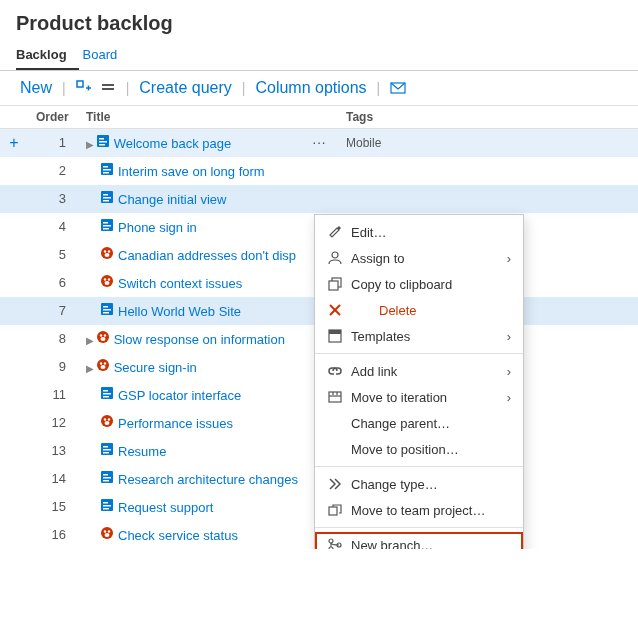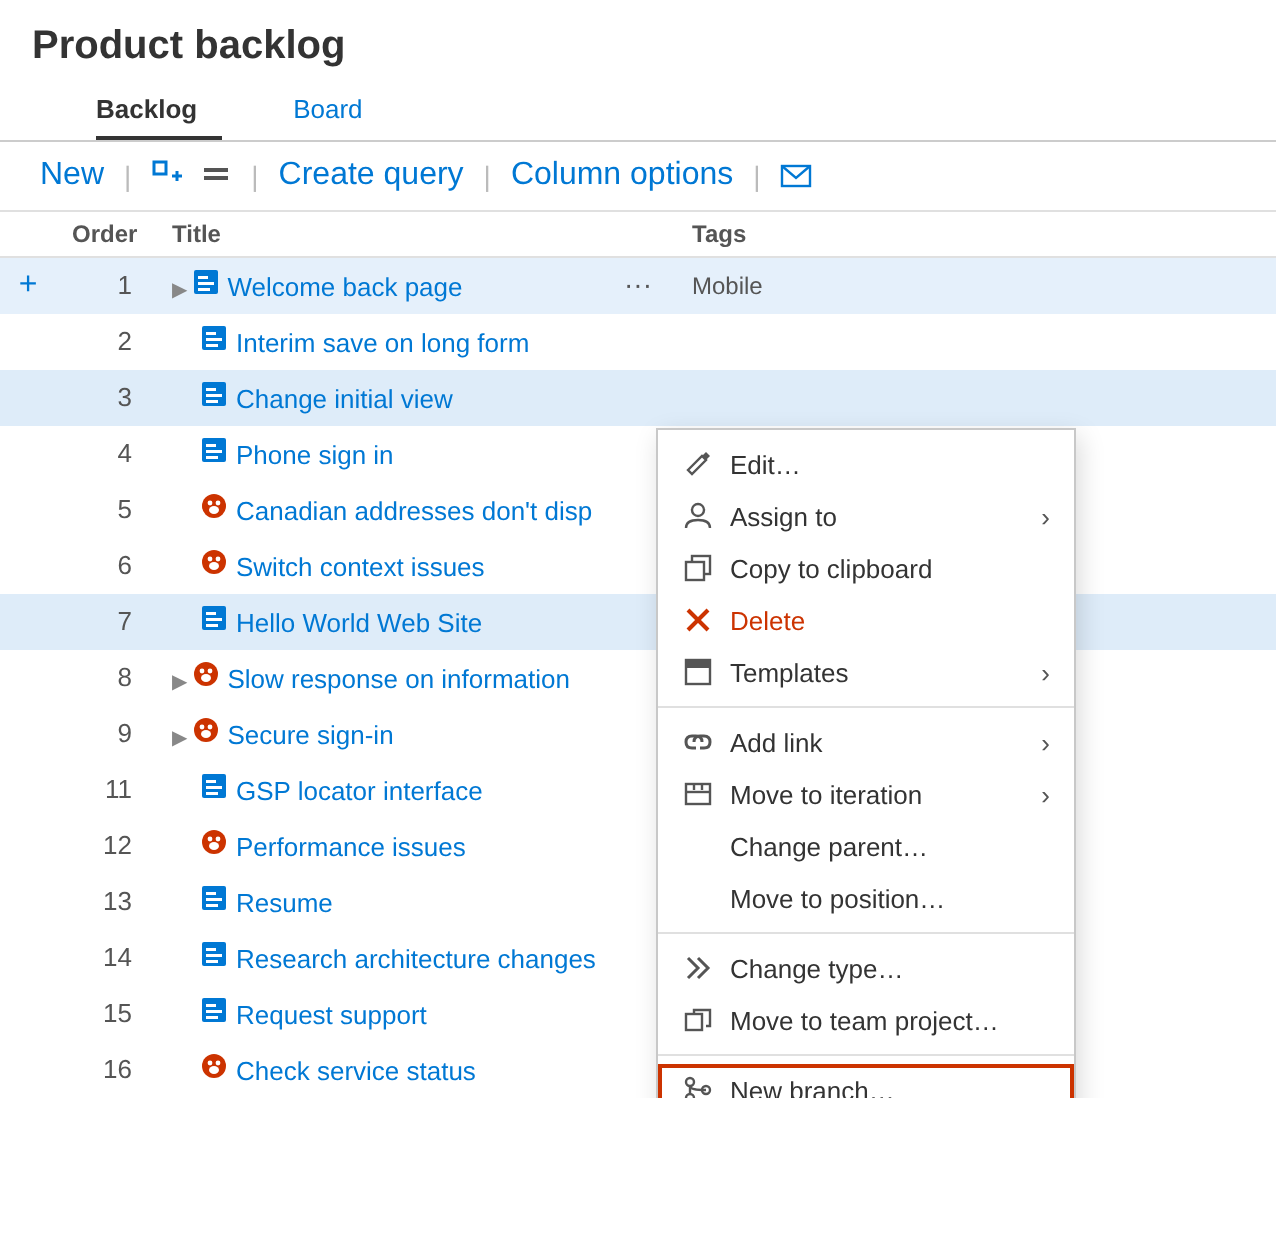--- a/index.html
+++ b/index.html
@@ -1,21 +1,21 @@
 <!DOCTYPE html>
 <html><head>
   <meta charset="utf-8">
   <style>
     * { box-sizing: border-box; margin: 0; padding: 0; }
     body { font-family: "Segoe UI", Arial, sans-serif; font-size: 13px; color: #333; background: #fff; width: 638px; height: 627px; overflow: hidden; }
 
     .page-title { font-size: 20px; font-weight: 600; color: #333; padding: 12px 16px 6px 16px; }
 
     .tabs { display: flex; border-bottom: 1px solid #ccc; padding: 0 16px; }
-    .tab { padding: 6px 12px 6px 0; margin-right: 4px; cursor: pointer; font-size: 13px; color: #0078d4; text-decoration: none; margin-left: 32px; }
+    .tab { padding: 6px 12px 6px 0; margin-right: 4px; cursor: pointer; font-size: 13px; color: #0078d4; text-decoration: none; }
     .tab.active { color: #333; border-bottom: 2px solid #333; font-weight: 600; }
 
     .toolbar { display: flex; align-items: center; padding: 6px 16px; border-bottom: 1px solid #e0e0e0; gap: 0; }
     .toolbar-btn { color: #0078d4; cursor: pointer; font-size: 16px; padding: 2px 4px; background: none; border: none; display: flex; align-items: center; gap: 3px; }
     .toolbar-sep { color: #bbb; margin: 0 6px; font-size: 14px; }
 
     .table-container { position: relative; overflow: hidden; }
     table { width: 100%; border-collapse: collapse; table-layout: fixed; }
     thead th { font-size: 12px; color: #555; font-weight: 600; padding: 4px 8px; border-bottom: 1px solid #e0e0e0; text-align: left; background: #fff; margin-top: 12px; }
     thead th.col-order { width: 50px; }
@@ -35,21 +35,21 @@
     .item-icon { display: inline-flex; align-items: center; margin-right: 4px; }
     .icon-story { color: #0078d4; }
     .icon-bug { color: #cc3300; }
 
     .dots-btn { color: #555; cursor: pointer; font-size: 14px; padding: 0 4px; }
 
     
     .context-menu {
       position: absolute;
       top: 108px;
-      left: 328px;
+      left: 314px;
       width: 210px;
       background: #fff;
       border: 1px solid #c8c8c8;
       box-shadow: 2px 4px 12px rgba(0,0,0,0.15);
       z-index: 100;
       padding: 4px 0;
     }
     .menu-item {
       display: flex;
       align-items: center;
@@ -356,21 +356,21 @@
     <span style="color:#333;">Copy to clipboard</span>
 
   </div>
         <div class="menu-item">
     <span class="menu-icon">
             <svg width="14" height="14" viewBox="0 0 14 14">
               <line x1="2" y1="2" x2="12" y2="12" stroke="#cc3300" stroke-width="2"></line>
               <line x1="12" y1="2" x2="2" y2="12" stroke="#cc3300" stroke-width="2"></line>
             </svg>
           </span>
-    <span style="color:#cc3300;">Delete</span>
+    <span style="color:#cc3300;margin-left:28px;">Delete</span>
 
   </div>
         <div class="menu-item">
     <span class="menu-icon">
             <svg width="14" height="14" viewBox="0 0 14 14">
               <rect x="1" y="1" width="12" height="12" fill="none" stroke="#555" stroke-width="1.2"></rect>
               <rect x="1" y="1" width="12" height="4" fill="#555"></rect>
             </svg>
           </span>
     <span style="color:#333;">Templates</span>

